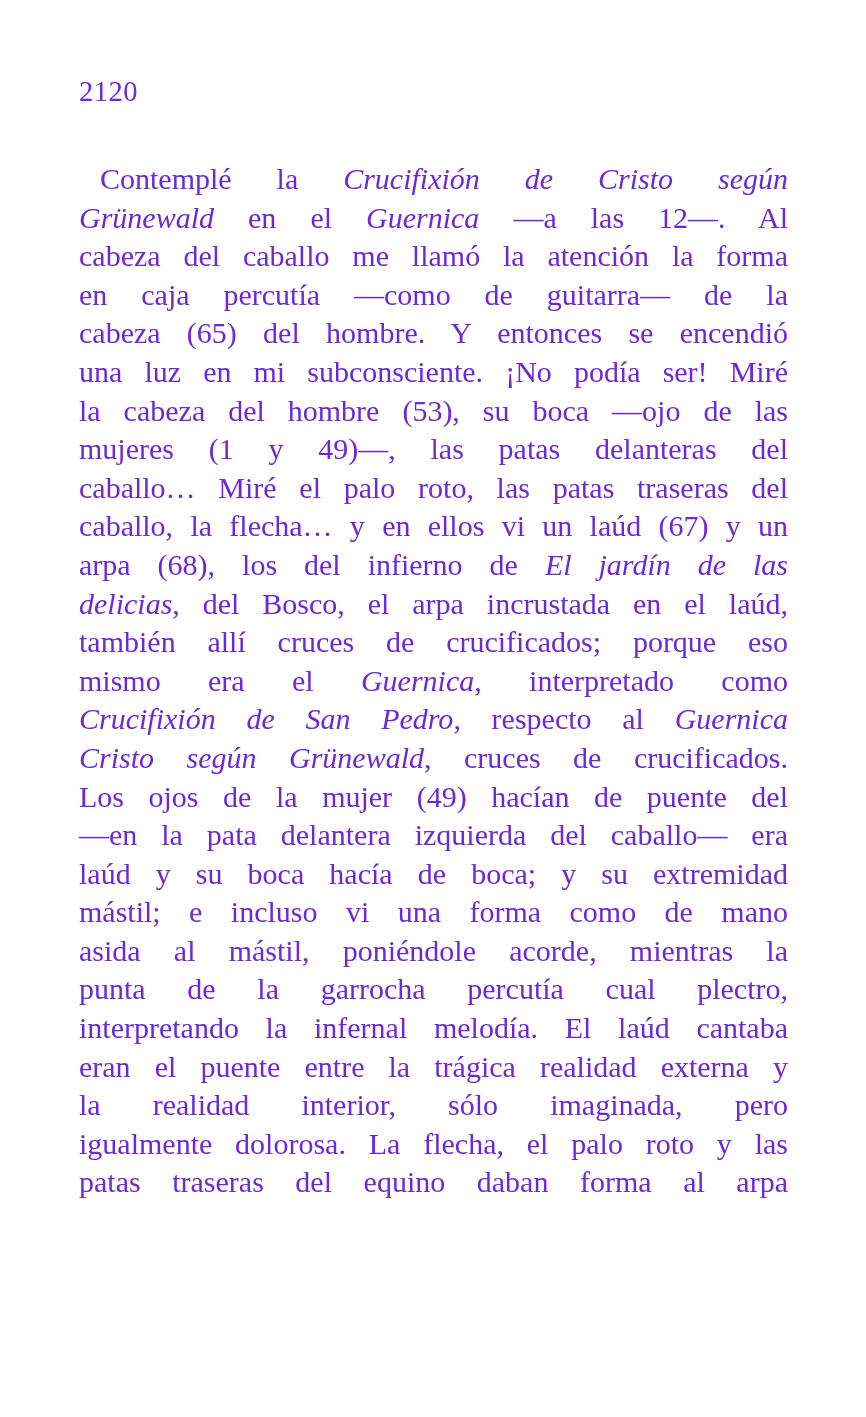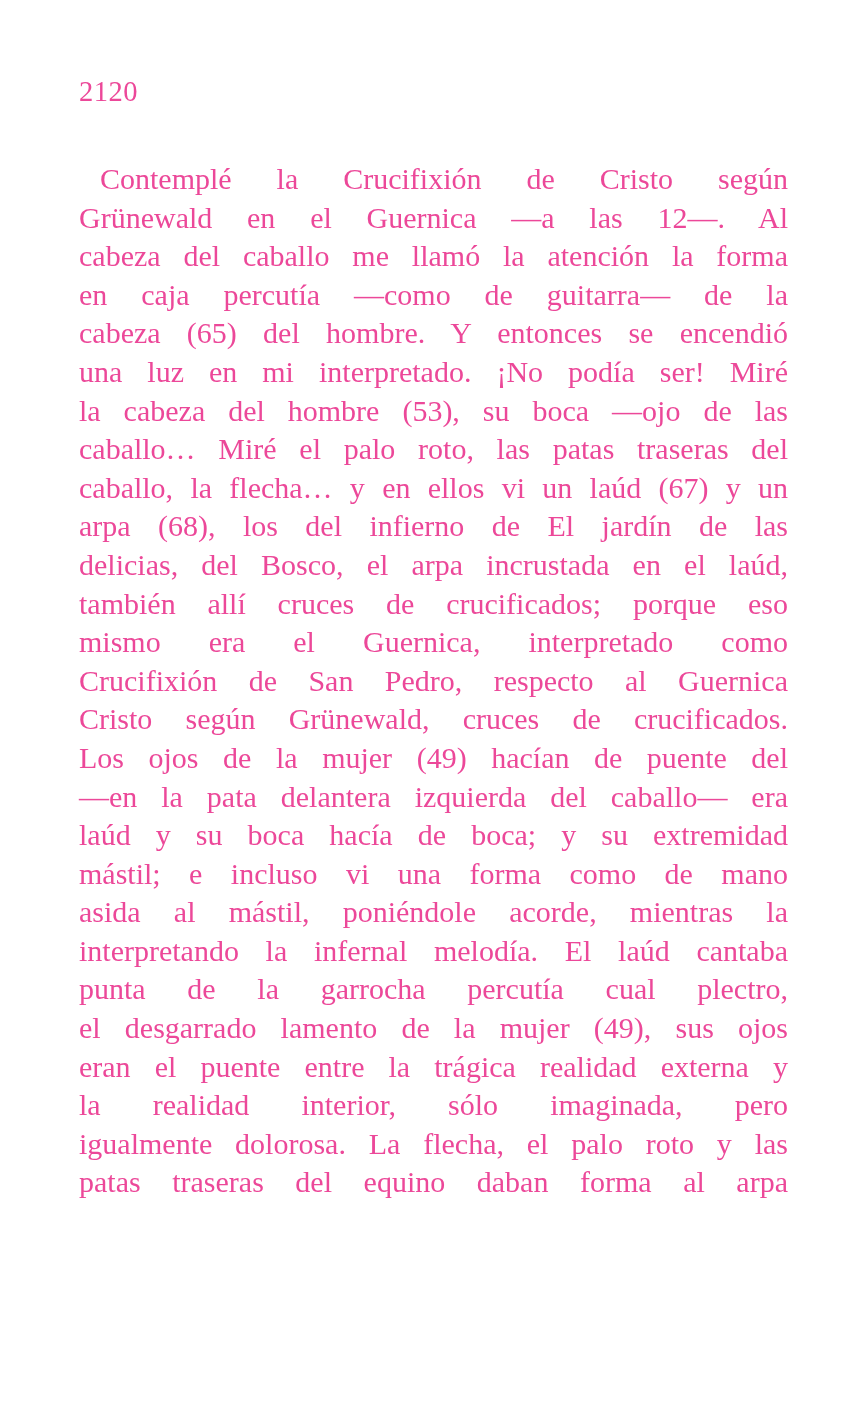--- a/index.html
+++ b/index.html
@@ -4,21 +4,21 @@
 <style>
   html, body { margin: 0; padding: 0; }
   body { background: #e8e8e8; }
   .page {
     position: relative;
     width: 866px;
     height: 1417px;
     margin: 0 auto;
     background: #ffffff;
     font-family: "Liberation Serif", "DejaVu Serif", serif;
-    color: #ec4899;
+    color: #6d28d9;
     overflow: hidden;
   }
   .page-number {
     position: absolute;
     left: 79px;
     top: 76px;
     font-size: 28.5px;
     line-height: 32px;
     letter-spacing: 0.5px;
   }
@@ -33,49 +33,49 @@
     line-height: 38.6px;
     height: 38.6px;
     text-align: justify;
     -moz-text-align-last: justify;
     text-align-last: justify;
     white-space: normal;
     overflow: visible;
   }
   .line.indent { text-indent: 21px; }
   .seg { font-style: normal; }
-  .seg.it { }
+  .seg.it { font-style: italic; }
 </style>
 </head>
 <body>
 
 <div class="page">
   <div class="page-number">2120</div>
   <div class="body-text">
       <div class="line indent"><span class="seg">Contemplé la </span><span class="seg it">Crucifixión de Cristo según</span></div>
       <div class="line"><span class="seg it">Grünewald</span><span class="seg"> en el </span><span class="seg it">Guernica</span><span class="seg"> —a las 12—. Al</span></div>
       <div class="line"><span class="seg">cabeza del caballo me llamó la atención la forma</span></div>
       <div class="line"><span class="seg">en caja percutía —como de guitarra— de la</span></div>
       <div class="line"><span class="seg">cabeza (65) del hombre. Y entonces se encendió</span></div>
-      <div class="line"><span class="seg">una luz en mi interpretado. ¡No podía ser! Miré</span></div>
+      <div class="line"><span class="seg">una luz en mi subconsciente. ¡No podía ser! Miré</span></div>
       <div class="line"><span class="seg">la cabeza del hombre (53), su boca —ojo de las</span></div>
+      <div class="line"><span class="seg">mujeres (1 y 49)—, las patas delanteras del</span></div>
       <div class="line"><span class="seg">caballo… Miré el palo roto, las patas traseras del</span></div>
       <div class="line"><span class="seg">caballo, la flecha… y en ellos vi un laúd (67) y un</span></div>
       <div class="line"><span class="seg">arpa (68), los del infierno de </span><span class="seg it">El jardín de las</span></div>
       <div class="line"><span class="seg it">delicias</span><span class="seg">, del Bosco, el arpa incrustada en el laúd,</span></div>
       <div class="line"><span class="seg">también allí cruces de crucificados; porque eso</span></div>
       <div class="line"><span class="seg">mismo era el </span><span class="seg it">Guernica</span><span class="seg">, interpretado como</span></div>
       <div class="line"><span class="seg it">Crucifixión de San Pedro</span><span class="seg">, respecto al </span><span class="seg it">Guernica</span></div>
       <div class="line"><span class="seg it">Cristo según Grünewald</span><span class="seg">, cruces de crucificados.</span></div>
       <div class="line"><span class="seg">Los ojos de la mujer (49) hacían de puente del</span></div>
       <div class="line"><span class="seg">—en la pata delantera izquierda del caballo— era</span></div>
       <div class="line"><span class="seg">laúd y su boca hacía de boca; y su extremidad</span></div>
       <div class="line"><span class="seg">mástil; e incluso vi una forma como de mano</span></div>
       <div class="line"><span class="seg">asida al mástil, poniéndole acorde, mientras la</span></div>
+      <div class="line"><span class="seg">punta de la garrocha percutía cual plectro,</span></div>
       <div class="line"><span class="seg">interpretando la infernal melodía. El laúd cantaba</span></div>
-      <div class="line"><span class="seg">punta de la garrocha percutía cual plectro,</span></div>
-      <div class="line"><span class="seg">el desgarrado lamento de la mujer (49), sus ojos</span></div>
       <div class="line"><span class="seg">eran el puente entre la trágica realidad externa y</span></div>
       <div class="line"><span class="seg">la realidad interior, sólo imaginada, pero</span></div>
       <div class="line"><span class="seg">igualmente dolorosa. La flecha, el palo roto y las</span></div>
       <div class="line"><span class="seg">patas traseras del equino daban forma al arpa</span></div>
     </div>
 </div>
 
 </body></html>

